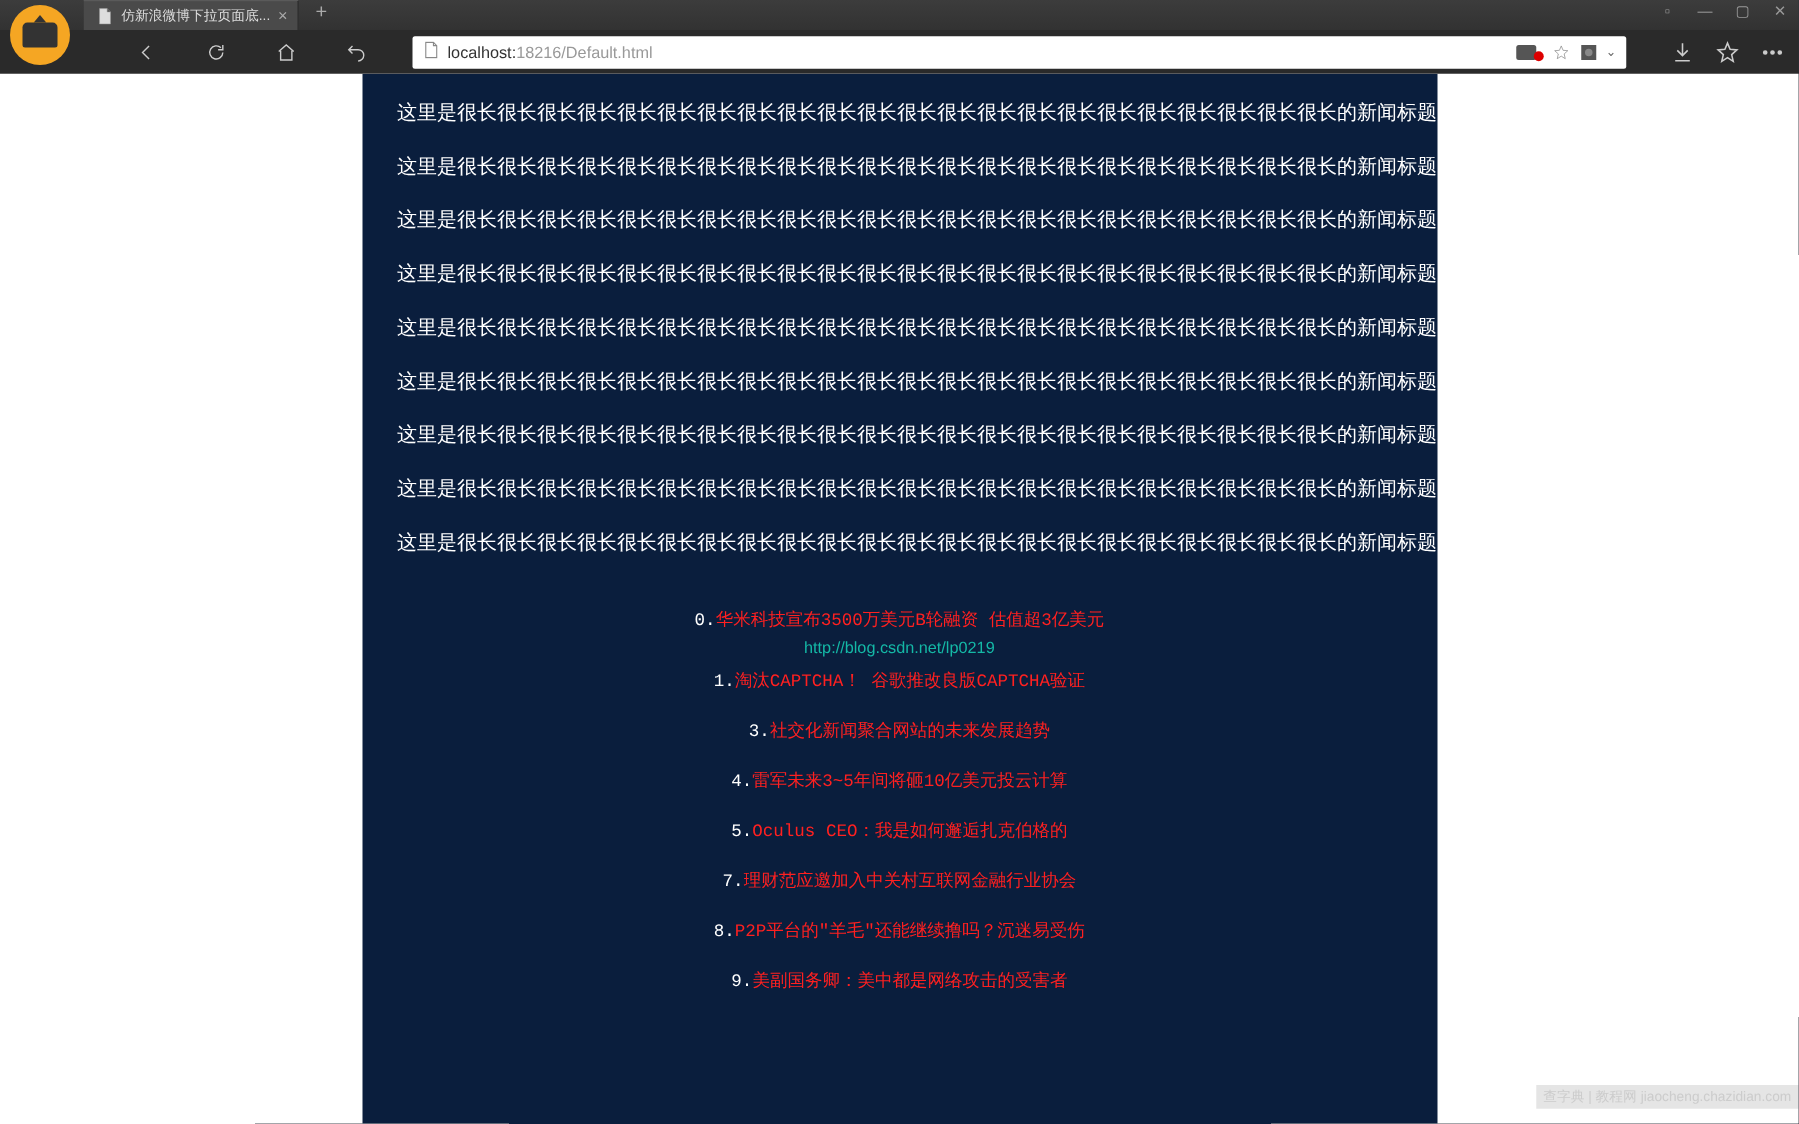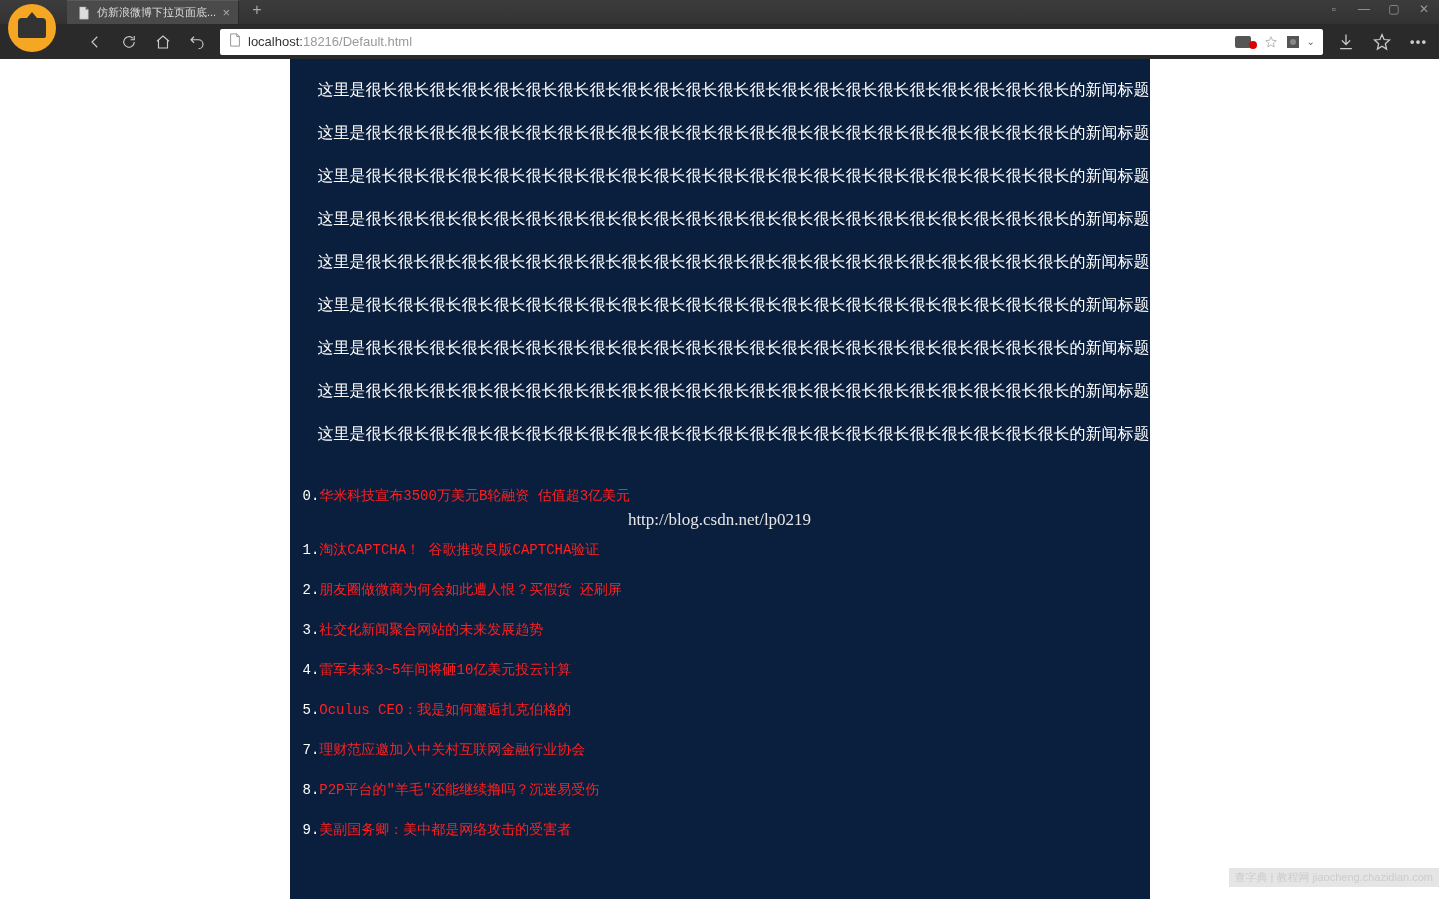--- a/index.html
+++ b/index.html
@@ -35,21 +35,21 @@
 .tab-close { color: #aaa; font-size: 13px; margin-left: auto; cursor: pointer; }
 .new-tab { width: 28px; height: 20px; display: flex; align-items: center; justify-content: center; color: #aaa; font-size: 16px; margin-left: 4px; cursor: pointer; }
 .window-controls { position: absolute; right: 6px; top: 2px; display: flex; gap: 12px; color: #999; font-size: 12px; }
 .window-controls span { width: 18px; text-align: center; cursor: pointer; }
 .toolbar {
   height: 35px;
   background: #2a2a2a;
   display: flex;
   align-items: center;
   padding: 0 10px;
-  gap: 12px;
+  gap: 34px;
 }
 .logo-circle {
   position: absolute;
   left: 8px;
   top: 4px;
   width: 48px;
   height: 48px;
   border-radius: 50%;
   background: #f5a623;
   z-index: 10;
@@ -112,30 +112,31 @@
   color: #fff;
   font-size: 16px;
   text-align: right;
   padding: 11px 0;
   font-family: "SimSun", serif;
 }
 .numbered-list {
   margin-top: 20px;
 }
 .numbered-item {
+  text-align: center;
   padding: 11px 13px;
   font-size: 14px;
   font-family: "SimSun", "Courier New", monospace;
 }
 .numbered-item .num { color: #fff; }
 .numbered-item .title { color: #ff2020; }
 .watermark {
-  color: #e5e5e5;
-  font-family: Liberation Serif, serif;
-  font-size: 17px;
+  color: #14b8a6;
+  font-family: Liberation Sans, sans-serif;
+  font-size: 13px;
   text-align: center;
   margin-top: -6px;
 }
 .loading {
   text-align: center;
   color: #fff;
   font-size: 15px;
   padding: 16px 0;
   font-family: "SimSun", serif;
 }
@@ -277,21 +278,20 @@
         <div class="news-item">这里是很长很长很长很长很长很长很长很长很长很长很长很长很长很长很长很长很长很长很长很长很长很长的新闻标题</div>
         <div class="news-item">这里是很长很长很长很长很长很长很长很长很长很长很长很长很长很长很长很长很长很长很长很长很长很长的新闻标题</div>
         <div class="news-item">这里是很长很长很长很长很长很长很长很长很长很长很长很长很长很长很长很长很长很长很长很长很长很长的新闻标题</div>
         <div class="news-item">这里是很长很长很长很长很长很长很长很长很长很长很长很长很长很长很长很长很长很长很长很长很长很长的新闻标题</div>
         <div class="news-item">这里是很长很长很长很长很长很长很长很长很长很长很长很长很长很长很长很长很长很长很长很长很长很长的新闻标题</div>
       </div>
     <div class="numbered-list" id="numbered-list">
         <div class="numbered-item"><span class="num">0.</span><span class="title">华米科技宣布3500万美元B轮融资 估值超3亿美元</span></div>
         <div class="watermark">http://blog.csdn.net/lp0219</div>
         <div class="numbered-item"><span class="num">1.</span><span class="title">淘汰CAPTCHA！ 谷歌推改良版CAPTCHA验证</span></div>
-        <div class="numbered-item"><span class="num">2.</span><span class="title">朋友圈做微商为何会如此遭人恨？买假货 还刷屏</span></div>
         <div class="numbered-item"><span class="num">3.</span><span class="title">社交化新闻聚合网站的未来发展趋势</span></div>
         <div class="numbered-item"><span class="num">4.</span><span class="title">雷军未来3~5年间将砸10亿美元投云计算</span></div>
         <div class="numbered-item"><span class="num">5.</span><span class="title">Oculus CEO：我是如何邂逅扎克伯格的</span></div>
         <div class="numbered-item"><span class="num">7.</span><span class="title">理财范应邀加入中关村互联网金融行业协会</span></div>
         <div class="numbered-item"><span class="num">8.</span><span class="title">P2P平台的"羊毛"还能继续撸吗？沉迷易受伤</span></div>
         <div class="numbered-item"><span class="num">9.</span><span class="title">美副国务卿：美中都是网络攻击的受害者</span></div>
       </div>
     <div class="loading">
       
       

